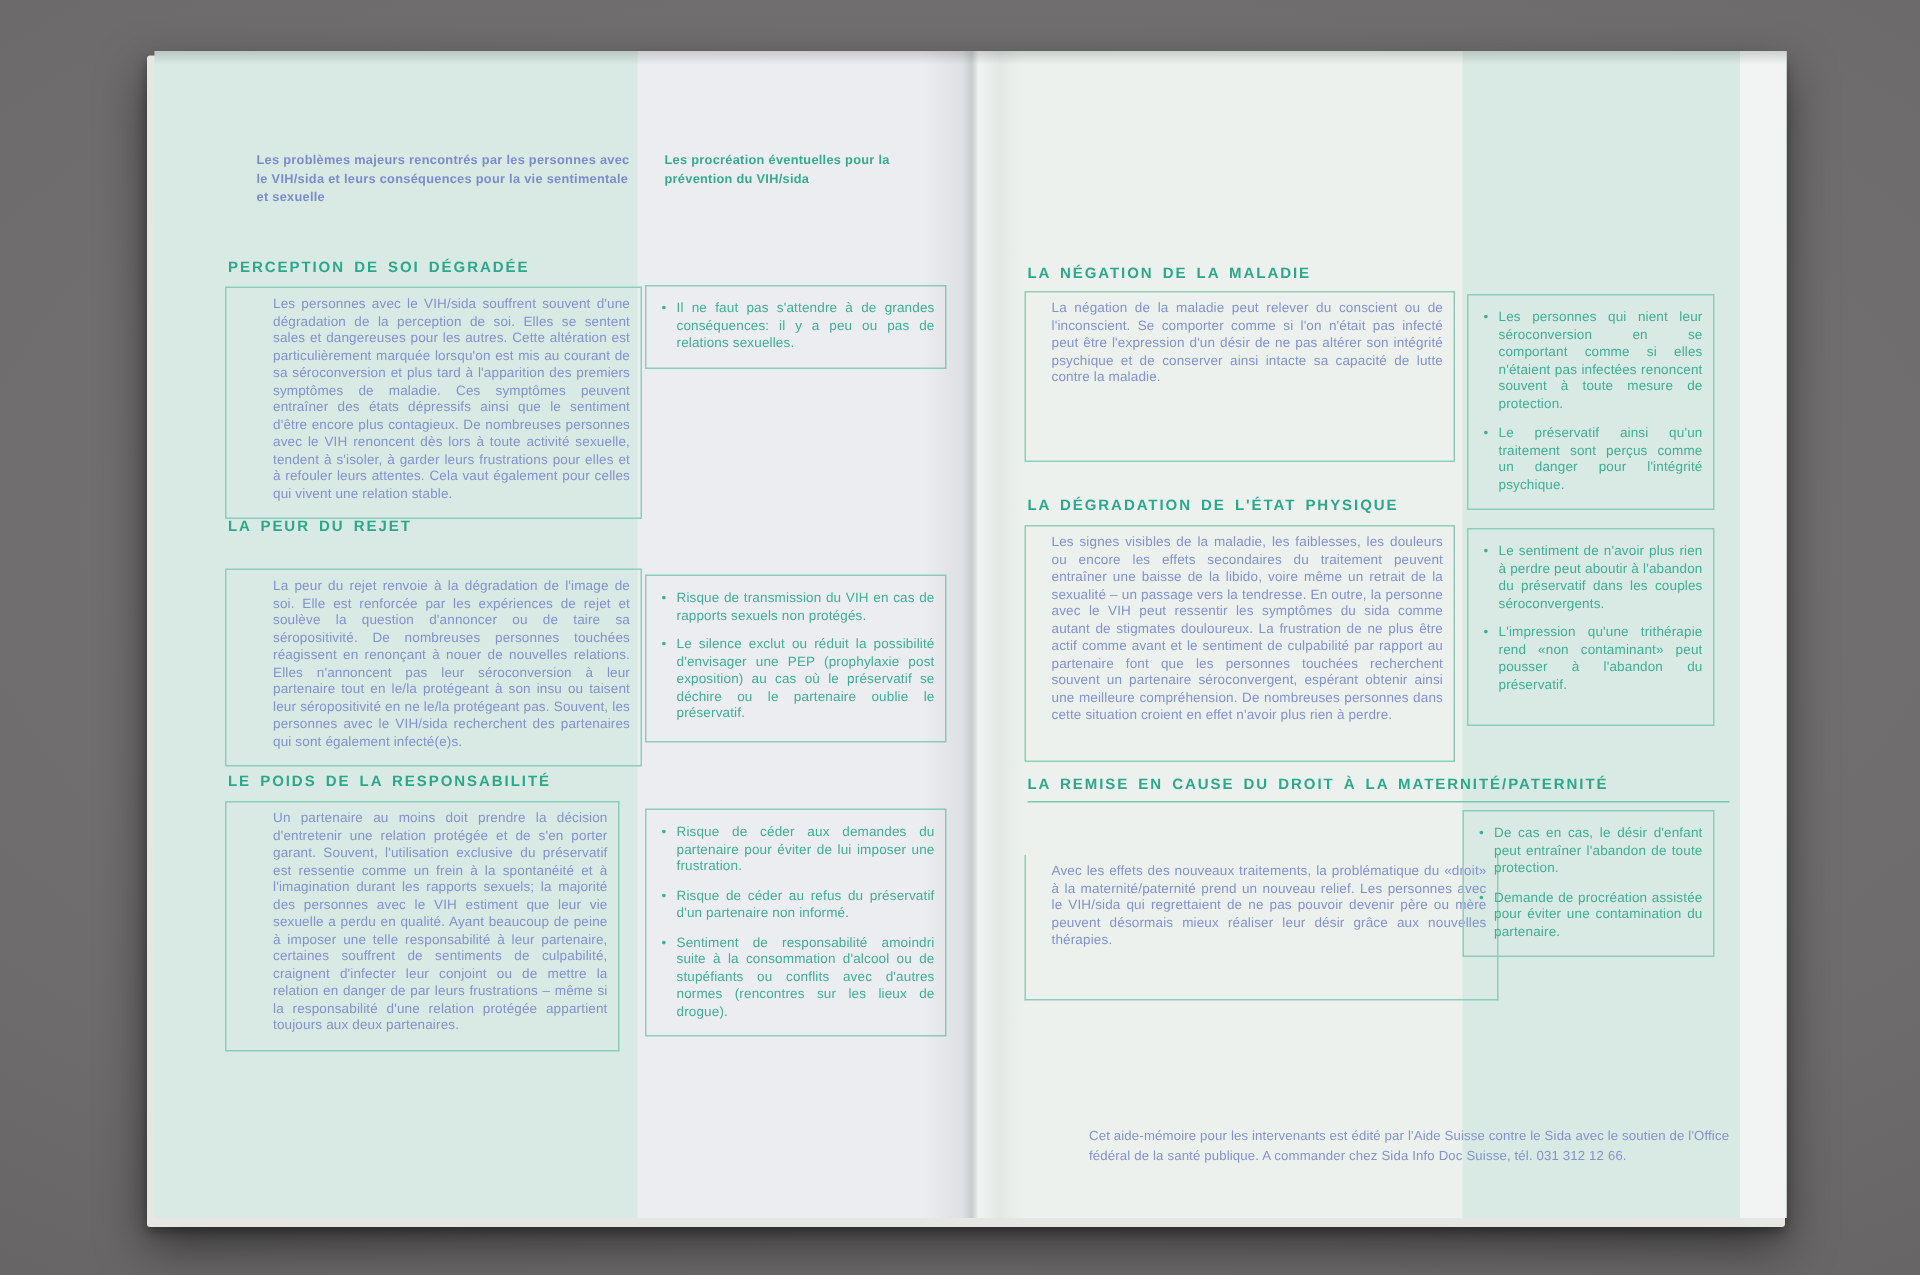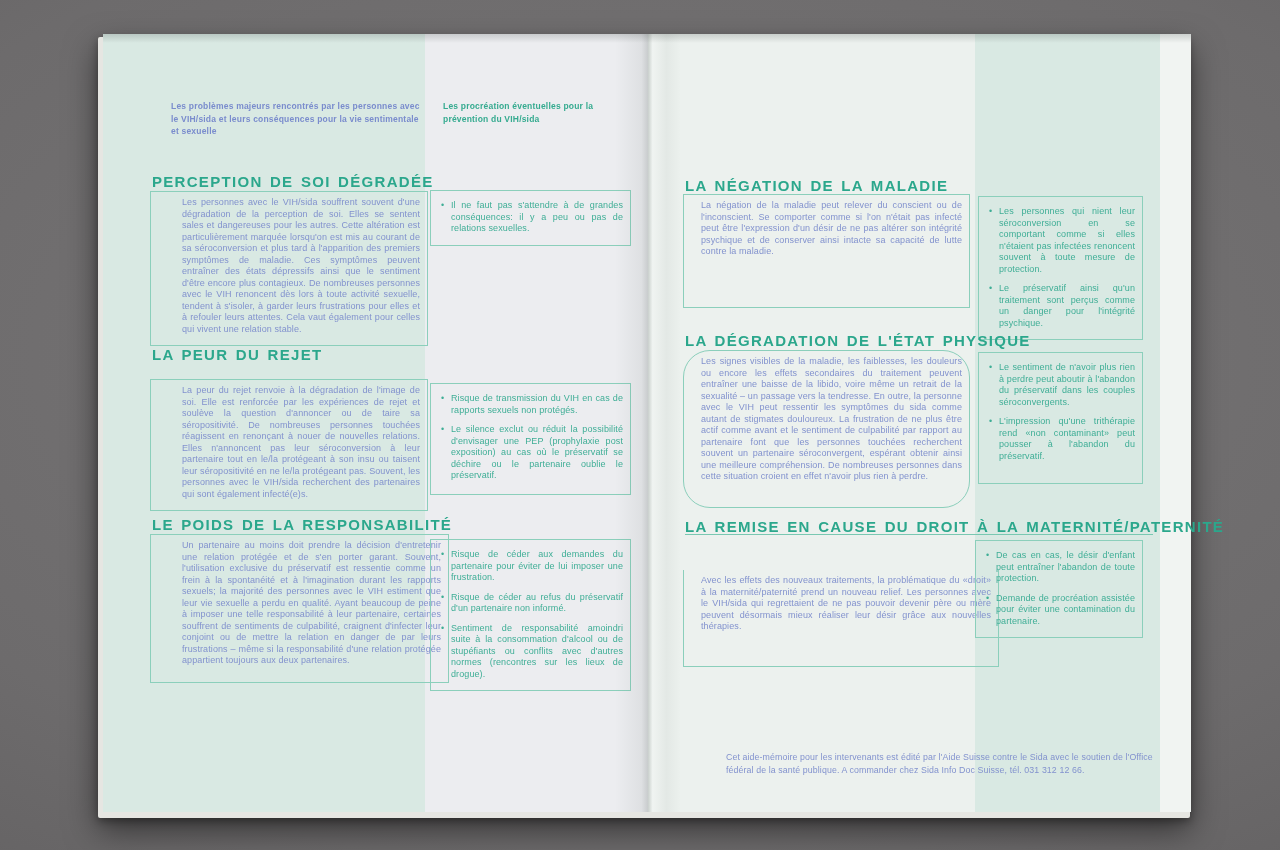--- a/index.html
+++ b/index.html
@@ -29,21 +29,21 @@
       rgba(60,72,67,0.20) 50%, rgba(255,255,255,0.20) 57%, rgba(60,72,67,0.05) 78%, rgba(60,72,67,0) 100%);
   }
   .top-curl {
     position:absolute; left:0; top:0; width:100%; height:9px; z-index:7; pointer-events:none;
     background: linear-gradient(to bottom, rgba(40,48,45,0.18), rgba(40,48,45,0));
   }
   .col-header { position:absolute; font-size:8.5px; font-weight:700; line-height:12.5px; letter-spacing:0.2px; }
   .col-header.blue  { color:#7a8ccd; }
   .col-header.green { color:#36ab90; }
   .sec-title {
-    position:absolute; font-size:15px; font-weight:700; letter-spacing:1.3px; word-spacing:2px;
+    position:absolute; font-size:10px; font-weight:700; letter-spacing:1.3px; word-spacing:2px;
     color:#2ba78c; white-space:nowrap;
   }
   .sec-title.wide { white-space:nowrap; border-bottom:1px solid #79c8b2; height:17px; }
   .body-box {
     position:absolute; border:1px solid #8bcfbb; background:transparent;
   }
   .body-box.lp { padding:5px 7px 10px 31px; }
   .body-box.rp { padding:5px 7px 24px 17px; }
   .body-box.no-top { border-top:none; }
   .body-text {
@@ -96,21 +96,21 @@
           <span class="dot">•</span>
           <span class="btext">Risque de transmission du VIH en cas de rapports sexuels non protégés.</span>
         </div>
         <div class="bullet">
           <span class="dot">•</span>
           <span class="btext">Le silence exclut ou réduit la possibilité d'envisager une PEP (prophylaxie post exposition) au cas où le préservatif se déchire ou le partenaire oublie le préservatif.</span>
         </div>
       </div>
 
       <div class="sec-title" style="left:49px; top:482px;">LE POIDS DE LA RESPONSABILITÉ</div>
-      <div class="body-box lp" style="left:47px; top:500px; width:299px; min-height:149px;">
+      <div class="body-box lp" style="left:47px; top:500px; width:263px; min-height:149px;">
         <div class="body-text">Un partenaire au moins doit prendre la décision d'entretenir une relation protégée et de s'en porter garant. Souvent, l'utilisation exclusive du préservatif est ressentie comme un frein à la spontanéité et à l'imagination durant les rapports sexuels; la majorité des personnes avec le VIH estiment que leur vie sexuelle a perdu en qualité. Ayant beaucoup de peine à imposer une telle responsabilité à leur partenaire, certaines souffrent de sentiments de culpabilité, craignent d'infecter leur conjoint ou de mettre la relation en danger de par leurs frustrations – même si la responsabilité d'une relation protégée appartient toujours aux deux partenaires.</div>
       </div>
       <div class="bullet-box" style="left:327px; top:505px; width:201px; min-height:149px;">
         <div class="bullet">
           <span class="dot">•</span>
           <span class="btext">Risque de céder aux demandes du partenaire pour éviter de lui imposer une frustration.</span>
         </div>
         <div class="bullet">
           <span class="dot">•</span>
           <span class="btext">Risque de céder au refus du préservatif d'un partenaire non informé.</span>
@@ -138,21 +138,21 @@
           <span class="dot">•</span>
           <span class="btext">Les personnes qui nient leur séroconversion en se comportant comme si elles n'étaient pas infectées renoncent souvent à toute mesure de protection.</span>
         </div>
         <div class="bullet">
           <span class="dot">•</span>
           <span class="btext">Le préservatif ainsi qu'un traitement sont perçus comme un danger pour l'intégrité psychique.</span>
         </div>
       </div>
 
       <div class="sec-title" style="left:37px; top:298px;">LA DÉGRADATION DE L'ÉTAT PHYSIQUE</div>
-      <div class="body-box rp" style="left:35px; top:316px; width:287px; min-height:150px;border-radius:27px;">
+      <div class="body-box rp" style="left:35px; top:316px; width:287px; min-height:150px;">
         <div class="body-text">Les signes visibles de la maladie, les faiblesses, les douleurs ou encore les effets secondaires du traitement peuvent entraîner une baisse de la libido, voire même un retrait de la sexualité – un passage vers la tendresse. En outre, la personne avec le VIH peut ressentir les symptômes du sida comme autant de stigmates douloureux. La frustration de ne plus être actif comme avant et le sentiment de culpabilité par rapport au partenaire font que les personnes touchées recherchent souvent un partenaire séroconvergent, espérant obtenir ainsi une meilleure compréhension. De nombreuses personnes dans cette situation croient en effet n'avoir plus rien à perdre.</div>
       </div>
       <div class="bullet-box" style="left:330px; top:318px; width:165px; min-height:132px;">
         <div class="bullet">
           <span class="dot">•</span>
           <span class="btext">Le sentiment de n'avoir plus rien à perdre peut aboutir à l'abandon du préservatif dans les couples séroconvergents.</span>
         </div>
         <div class="bullet">
           <span class="dot">•</span>
           <span class="btext">L'impression qu'une trithérapie rend «non contaminant» peut pousser à l'abandon du préservatif.</span>

